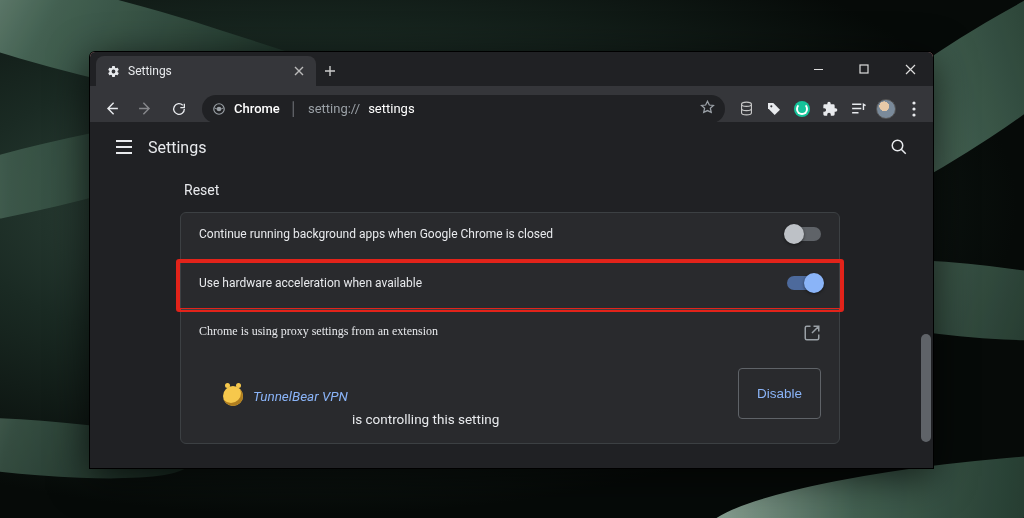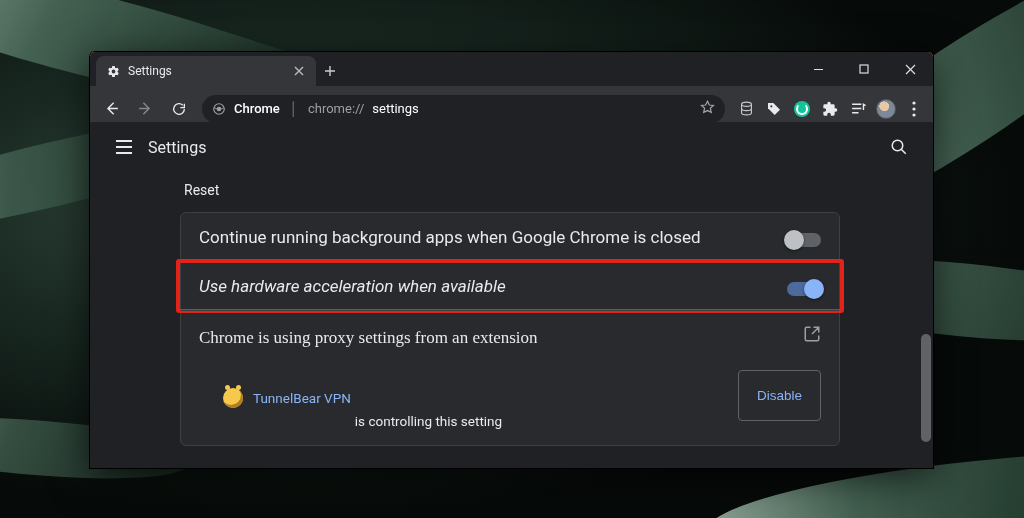--- a/index.html
+++ b/index.html
@@ -91,43 +91,43 @@
     width: 660px; margin-left: 90px;
   }
   .section-heading{
     color:#e8eaed; font-size:14px; padding: 10px 0 14px 4px;
   }
   .card {
     background:#292a2d; border:1px solid #3c4043; border-radius:6px;
     display:flex; flex-direction:column;
   }
   .row {
-    display:flex; align-items:flex-end; padding:14px 18px; min-height:48px;
-    font-size:17px; color:#e8eaed;
+    display:flex; align-items:flex-start; padding:14px 18px; min-height:48px;
+    font-size:12px; color:#e8eaed;
     position:relative;
   }
   .row + .row { border-top:1px solid #3c4043;}
   .row .end { margin-left:auto; display:flex; align-items:center;}
   .highlight{ position:absolute; inset:-3px -5px -3px -5px; border:4px solid #e2231a; border-radius:3px; pointer-events:none;}
 
   
   .toggle { width:34px; height:14px; border-radius:8px; position:relative; cursor:pointer;}
   .toggle .knob{ position:absolute; top:-3px; width:20px; height:20px; border-radius:50%; box-shadow:0 1px 3px rgba(0,0,0,.5);}
   .toggle.off{ background:#5f6368;}
   .toggle.off .knob{ left:-3px; background:#bdc1c6;}
   .toggle.on{ background:#4d6a9c;}
   .toggle.on .knob{ right:-3px; background:#8ab4f8;}
 
   .open-ext { color:#9aa0a6; cursor:pointer; }
 
   .subrow { display:flex; align-items:center; padding:12px 18px 16px 42px; font-size:13.5px;}
   .tb-badge{ width:20px; height:20px; border-radius:50%; background:#f6c84c; margin-right:10px; position:relative; box-shadow: inset -2px -3px 0 #b07e1f;}
   .tb-badge::before, .tb-badge::after{content:""; position:absolute; top:-3px; width:5px; height:5px; background:#f6c84c; border-radius:50%;}
   .tb-badge::before{ left:2px;} .tb-badge::after{ right:2px;}
-  .ext-name{ color:#8ab4f8;}
+  .ext-name{ color:#8ab4f8;font-style:italic;}
   .ext-rest{ color:#e8eaed; margin-left:4px;margin-top:47px;}
 
   .outline-btn{
     border:1px solid #5f6368; color:#8ab4f8; background:transparent;
     padding:17px 18px; border-radius:4px; font-size:13.5px; cursor:pointer;
   }
 
   .section-heading.second{ padding-top:24px;}
 </style>
 </head>
@@ -200,21 +200,21 @@
     <div class="omnibox">
       <span class="lock">
         <svg width="14" height="14" viewBox="0 0 24 24" fill="#9aa0a6">
             <circle cx="12" cy="12" r="9" fill="none" stroke="#9aa0a6" stroke-width="2"></circle>
             <path d="M8 12a4 4 0 0 0 8 0 4 4 0 0 0-8 0" fill="#9aa0a6"></path>
             <path d="M4 10c5 3 11 3 16 0" stroke="#9aa0a6" stroke-width="1.6" fill="none"></path>
           </svg>
       </span>
       <span class="host">Chrome</span>
       <span class="sep">│</span>
-      <span class="path-dim">chrome://</span>
+      <span class="path-dim">setting://</span>
         <span class="path-bright">settings</span>
       <span class="star">
         <svg width="15" height="15" viewBox="0 0 24 24" fill="none" stroke="#9aa0a6" stroke-width="2">
             <path d="M12 2l2.9 6 6.6.6-5 4.6 1.5 6.5L12 16.9 5.9 19.7l1.5-6.5-5-4.6 6.6-.6z"></path>
           </svg>
       </span>
     </div>
 
     <div class="ext-icons">
       <div class="ext">
@@ -279,21 +279,21 @@
 
           <div class="row">
             <span>Continue running background apps when Google Chrome is closed</span>
             <div class="end">
               <div class="toggle off">
                   <div class="knob"></div>
                 </div>
             </div>
           </div>
 
-          <div class="row" style="position:relative;font-style:italic;">
+          <div class="row" style="position:relative;">
             <div class="highlight"></div>
             <span>Use hardware acceleration when available</span>
             <div class="end">
               <div class="toggle on">
                   <div class="knob"></div>
                 </div>
             </div>
           </div>
 
           <div class="row" style="border-top:1px solid #3c4043;font-family:Liberation Serif, serif;">

